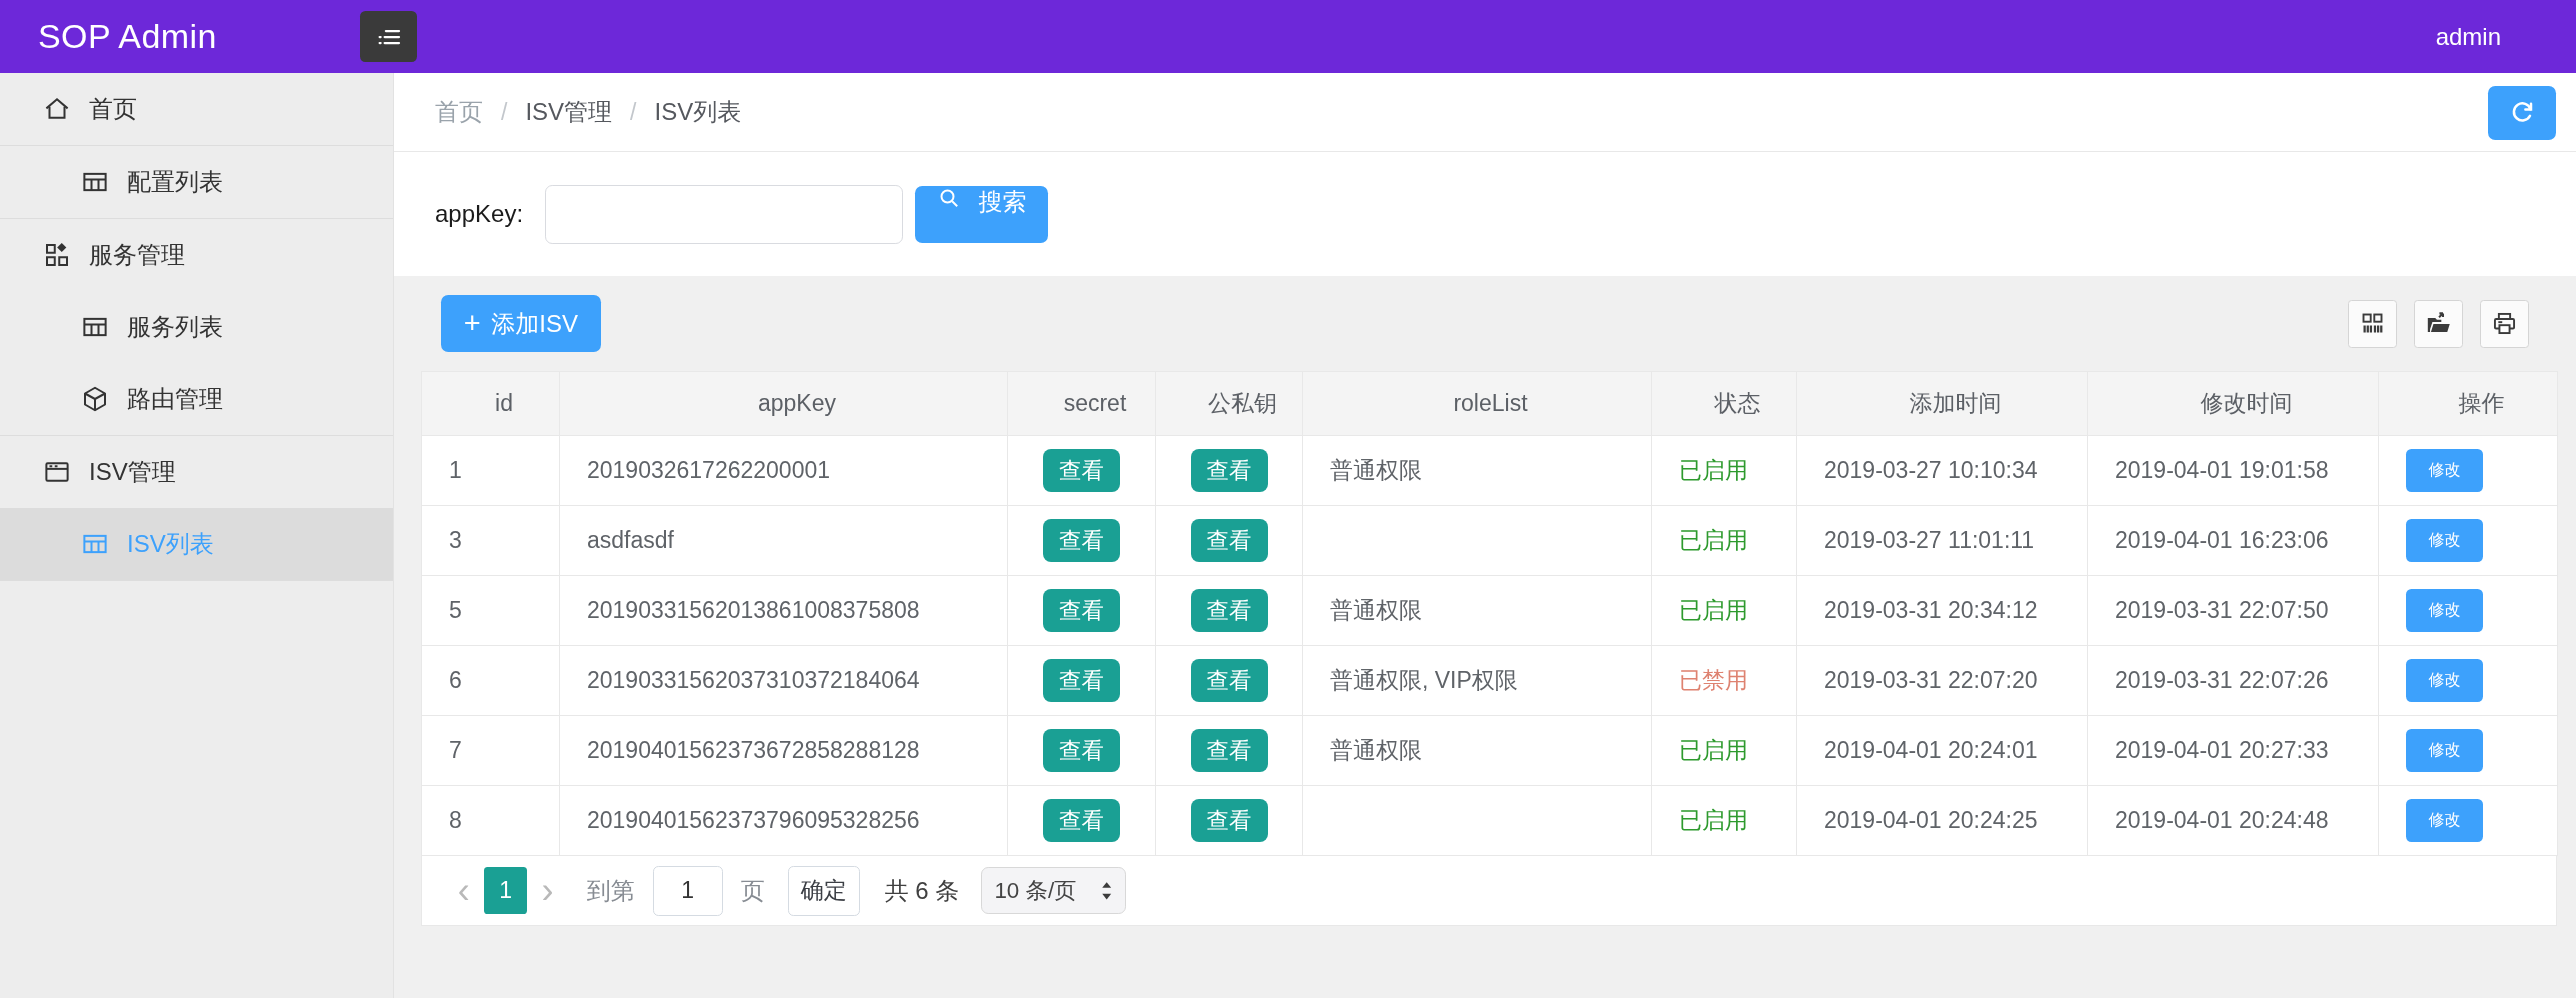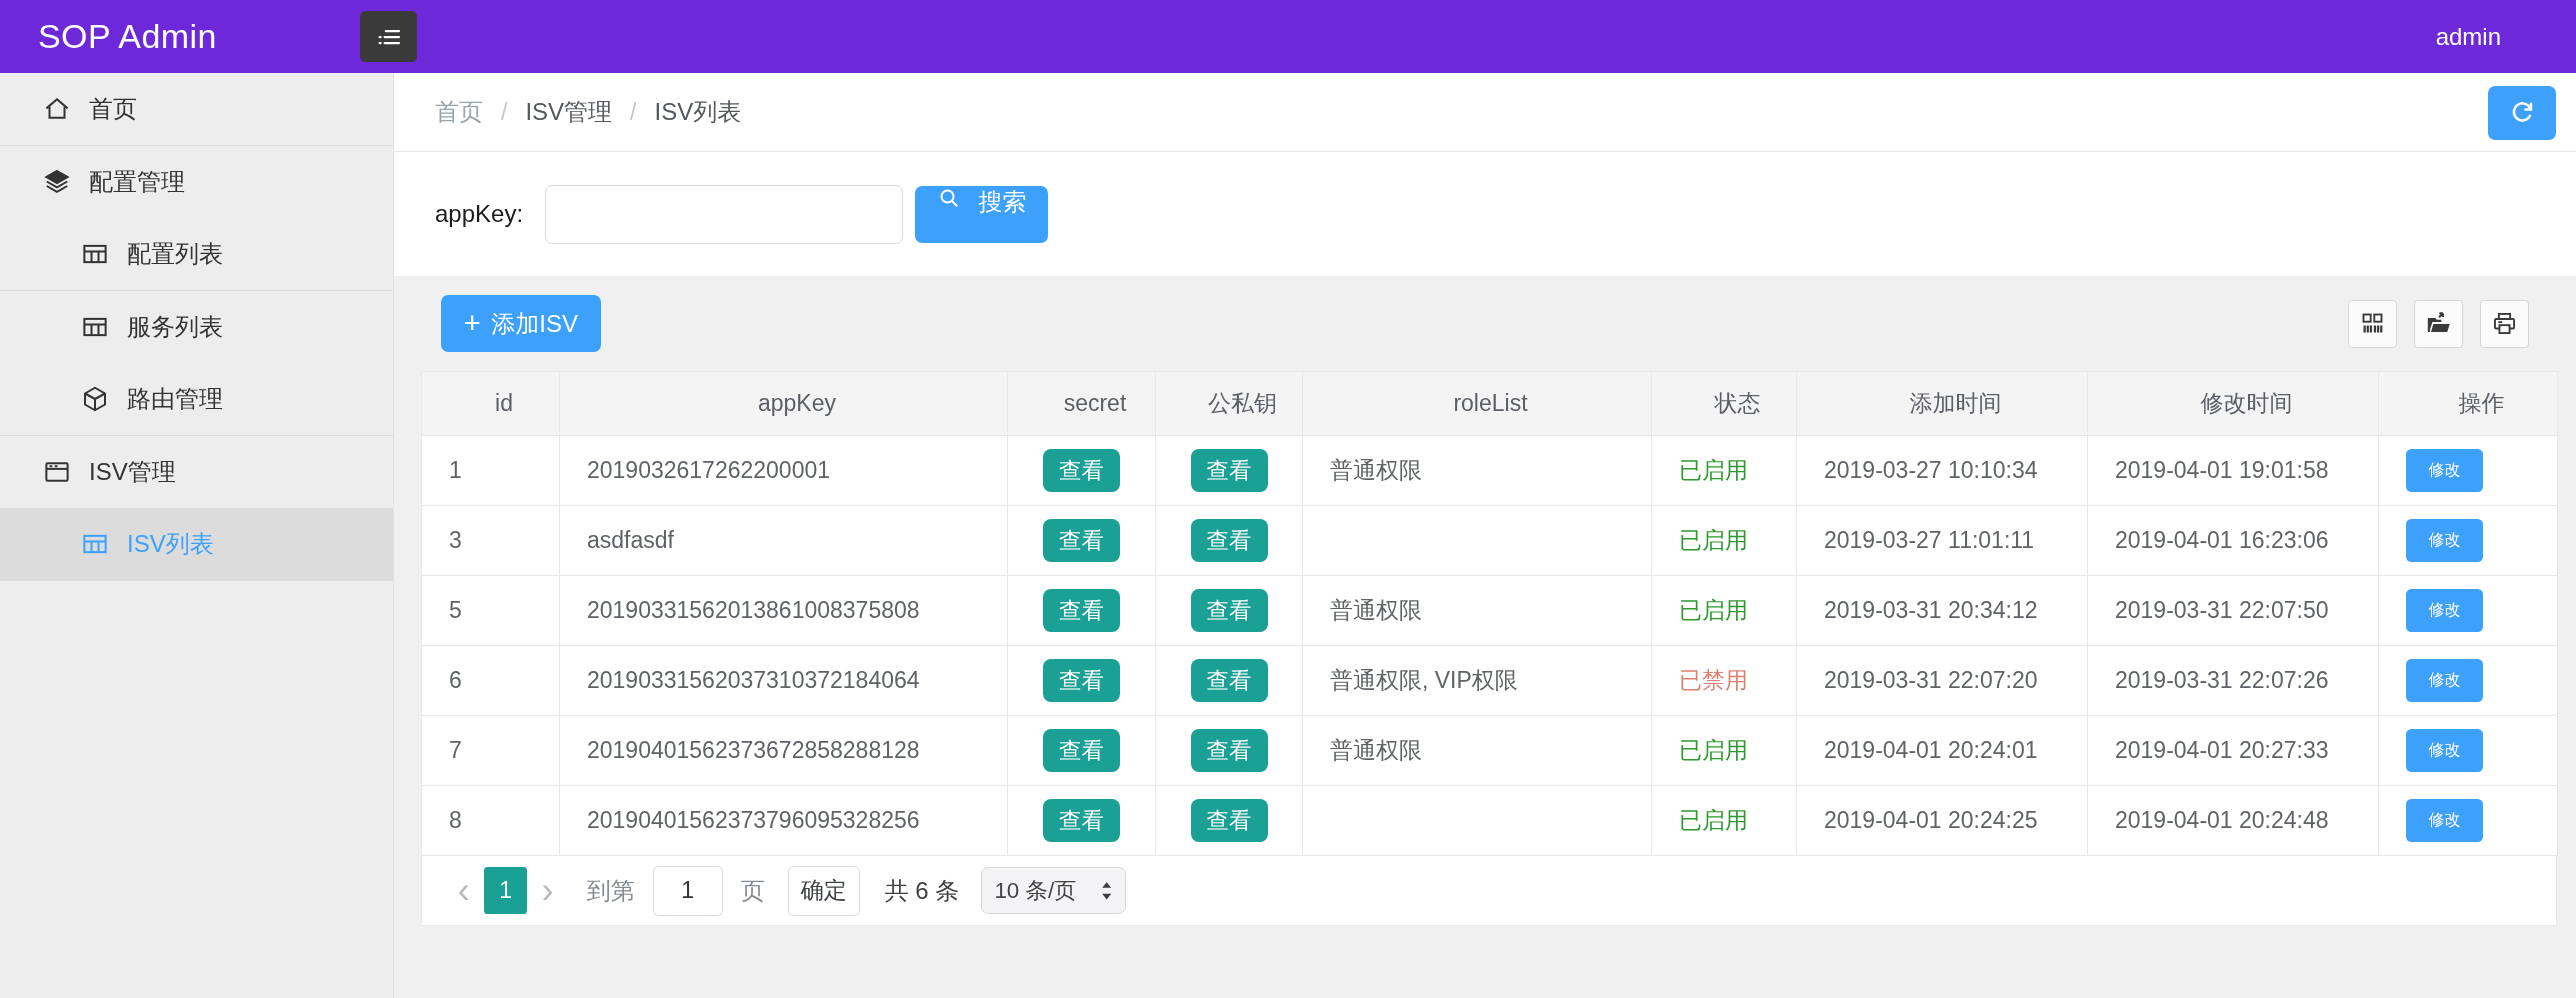--- a/index.html
+++ b/index.html
@@ -111,40 +111,41 @@
       <div class="menu-item">
         <span class="mi-icon">
           <svg viewBox="0 0 24 24" fill="none" stroke="currentColor" stroke-width="1.6">
             <path d="M3.5 11.5 12 4.2l8.5 7.3"></path>
             <path d="M6 10.2V19h12v-8.8"></path>
           </svg>
         </span>
         <span class="mi-label">首页</span>
       </div>
       <div class="menu-divider"></div>
-      <div class="menu-item">
-        <span class="mi-icon">
-          <svg viewBox="0 0 24 24" stroke="currentColor" stroke-width="1.6" fill="none">
-            <path d="M12 3.2 20.5 8 12 12.8 3.5 8 12 3.2z" fill="currentColor"></path>
-            <path d="M3.8 11.6 12 16.2l8.2-4.6"></path>
-            <path d="M3.8 15.2 12 19.8l8.2-4.6"></path>
-          </svg>
-        </span>
-        <span class="mi-label">配置管理</span>
-      </div>
       <div class="menu-item sub">
         <span class="mi-icon">
           <svg viewBox="0 0 24 24" fill="none" stroke="currentColor" stroke-width="1.6">
             <rect x="3.5" y="5.5" width="17" height="13"></rect>
             <path d="M3.5 10h17M9.2 10v8.5M14.8 10v8.5"></path>
           </svg>
         </span>
         <span class="mi-label">配置列表</span>
       </div>
       <div class="menu-divider"></div>
+      <div class="menu-item">
+        <span class="mi-icon">
+          <svg viewBox="0 0 24 24" fill="none" stroke="currentColor" stroke-width="1.6">
+            <rect x="4" y="4" width="6.2" height="6.2"></rect>
+            <rect x="4" y="13.8" width="6.2" height="6.2"></rect>
+            <rect x="13.8" y="13.8" width="6.2" height="6.2"></rect>
+            <rect x="13.2" y="3.4" width="5.2" height="5.2" transform="rotate(45 15.8 6)" fill="currentColor" stroke="none"></rect>
+          </svg>
+        </span>
+        <span class="mi-label">服务管理</span>
+      </div>
       <div class="menu-item sub">
         <span class="mi-icon">
           <svg viewBox="0 0 24 24" fill="none" stroke="currentColor" stroke-width="1.6">
             <rect x="3.5" y="5.5" width="17" height="13"></rect>
             <path d="M3.5 10h17M9.2 10v8.5M14.8 10v8.5"></path>
           </svg>
         </span>
         <span class="mi-label">服务列表</span>
       </div>
       <div class="menu-item sub">

